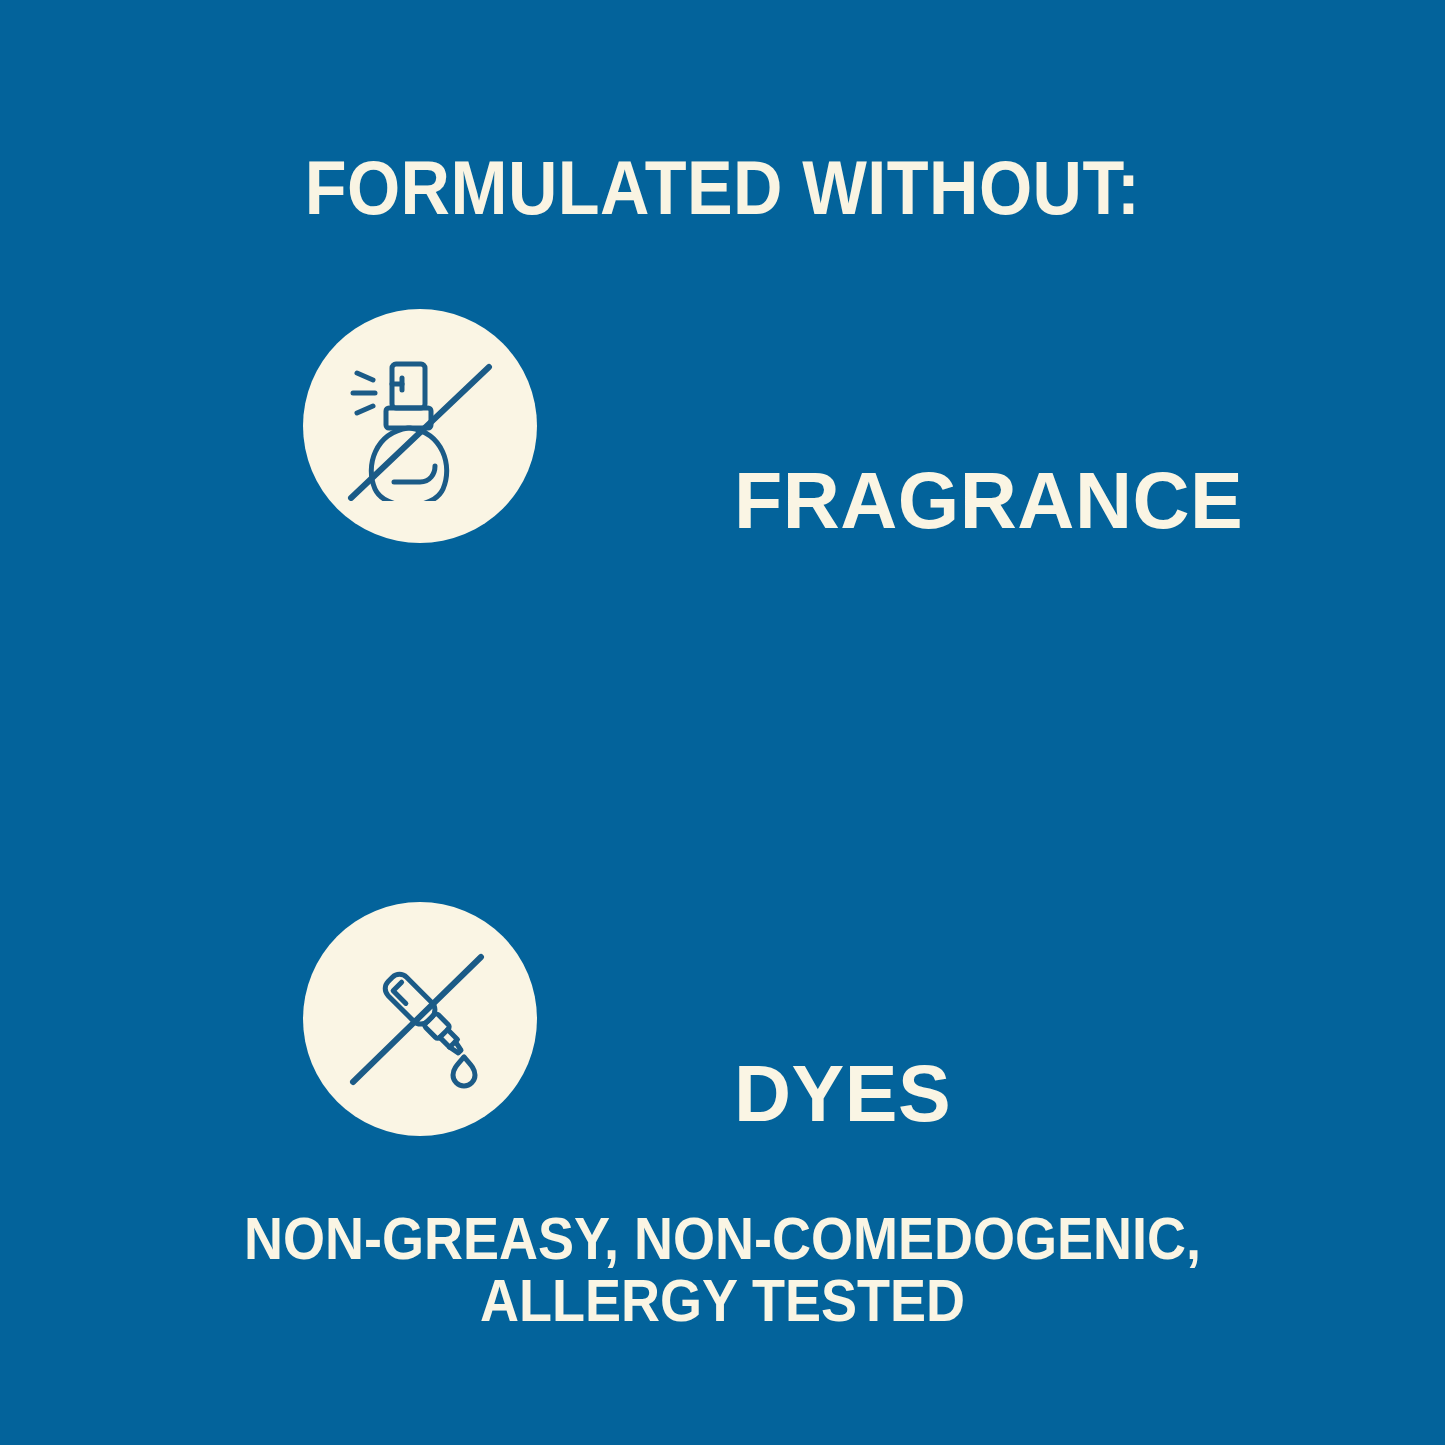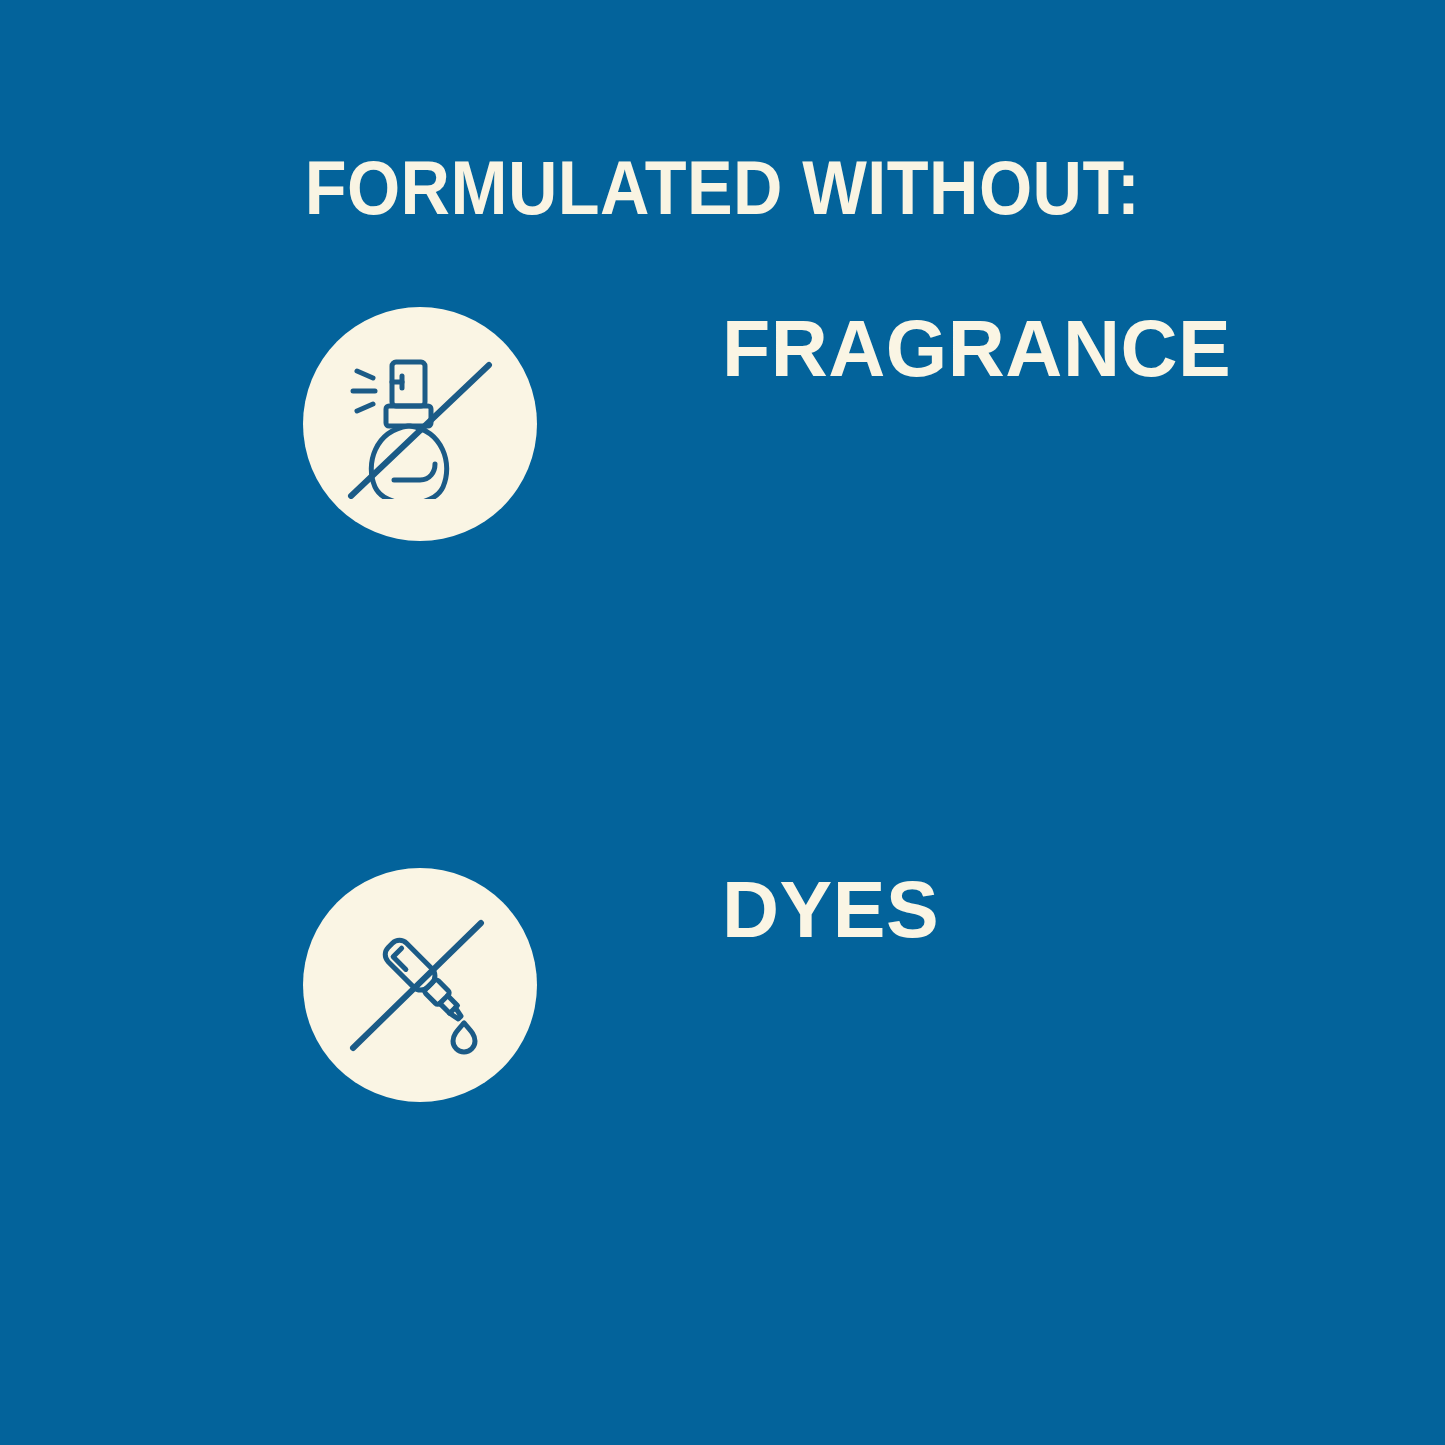--- a/index.html
+++ b/index.html
@@ -40,25 +40,26 @@
     white-space: nowrap;
   }
 
   
   .row {
     position: absolute;
     left: 303px;
     width: 900px;
     height: 236px;
     display: flex;
-    align-items: flex-start;
+    align-items: flex-end;
+    gap: 12px;
   }
   #row-0 { top: 307px; }
   #row-1 { top: 592px; }
-  #row-2 { top: 868px; }
+  #row-2 { top: 900px; }
 
   .icon-circle {
     width: 234px;
     height: 234px;
     border-radius: 50%;
     background: #faf5e4;
     flex: 0 0 234px;
     display: flex;
     align-items: center;
     justify-content: center;
@@ -148,14 +149,18 @@
         </g>
 
         <path d="M119 113 c-7 8 -11 12 -11 18 a11 11 0 0 0 22 0 c0 -6 -4 -10 -11 -18 Z"></path>
 
         <line x1="8" y1="138" x2="136" y2="13" stroke-width="6"></line>
       </svg>
     </div>
     <div class="benefit-label">DYES</div>
   </div>
 
+  <div id="footer">
+    <span class="fline">NON-GREASY, NON-COMEDOGENIC,</span>
+    <span class="fline">ALLERGY TESTED</span>
+  </div>
 
 </div>
 
 </body></html>

